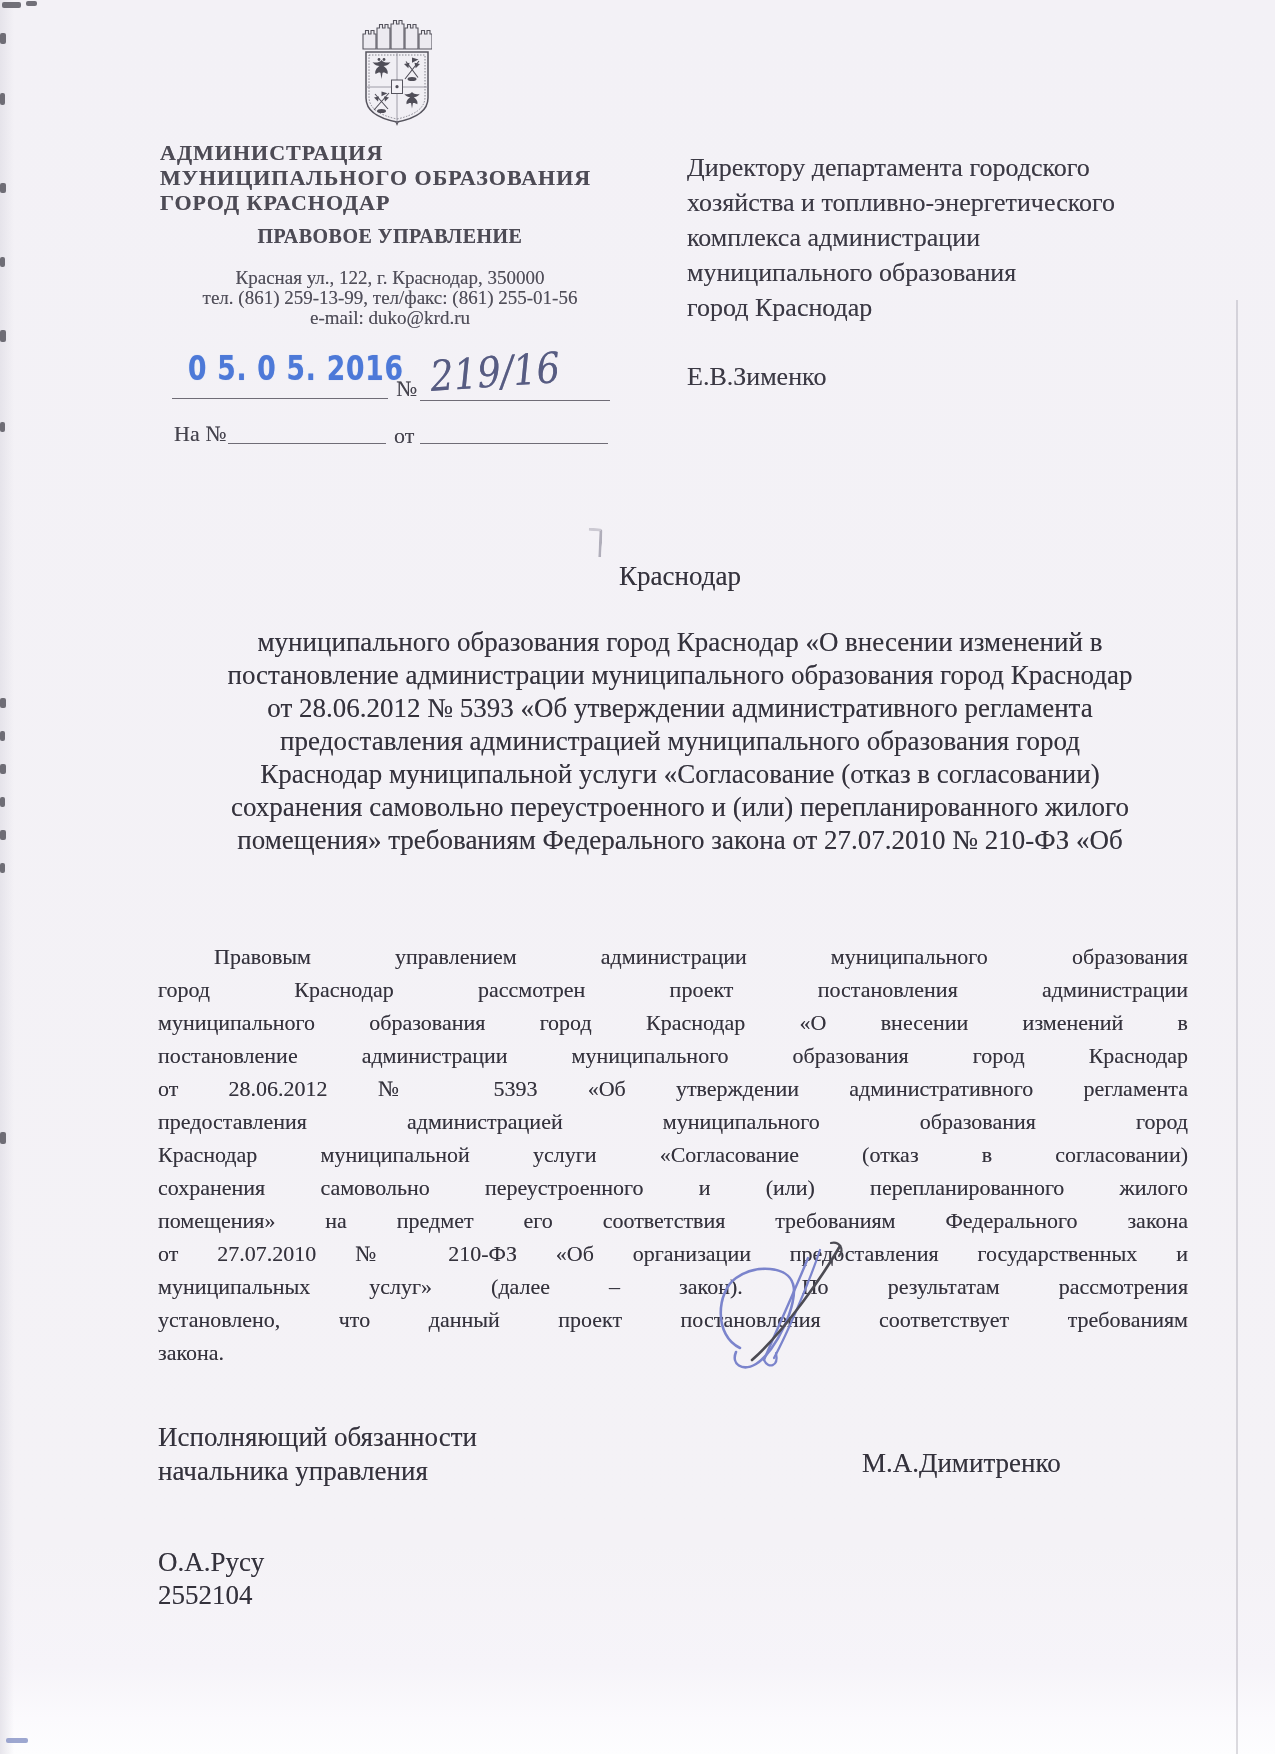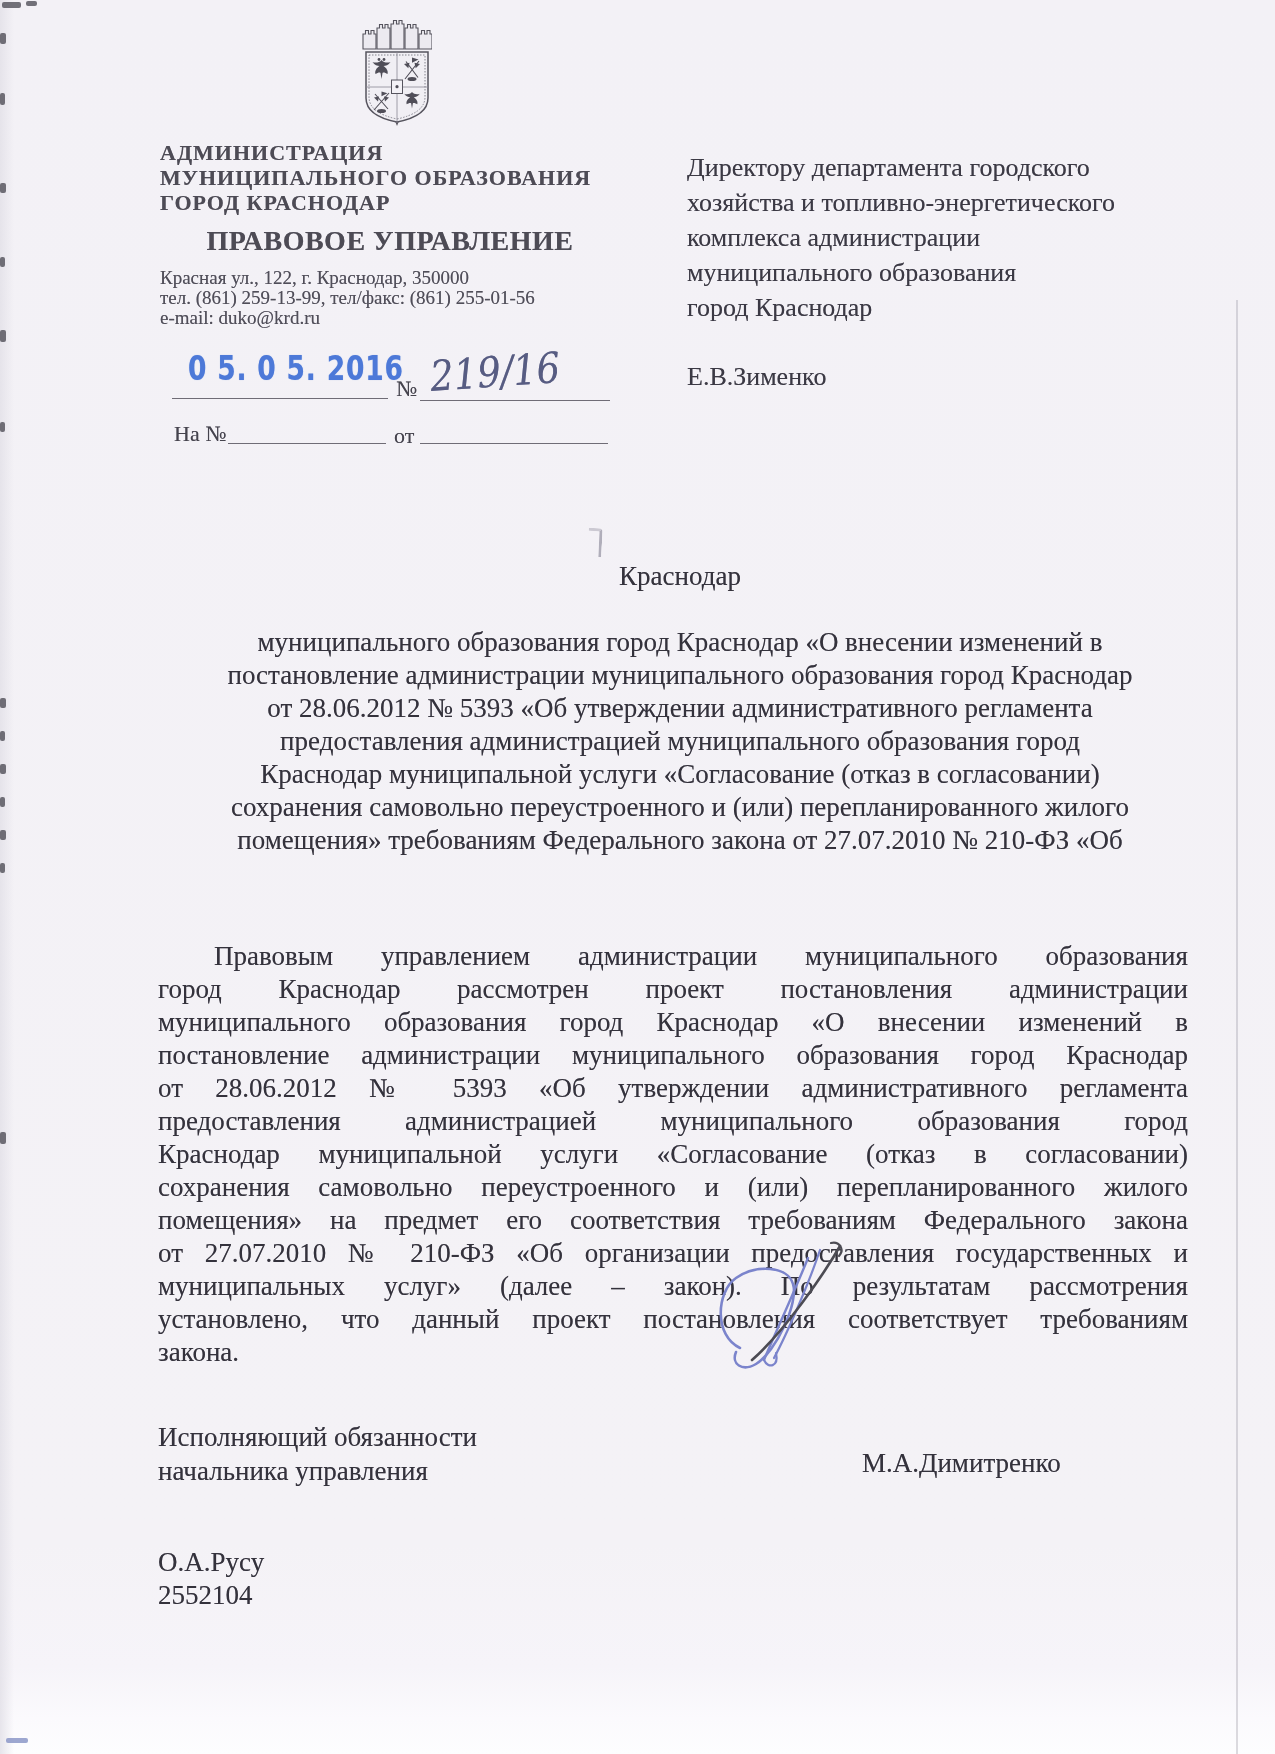--- a/index.html
+++ b/index.html
@@ -12,22 +12,22 @@
       linear-gradient(90deg, rgba(228,226,233,.9) 0px, rgba(244,242,247,0) 14px),
       linear-gradient(180deg, #f3f1f6 0%, #f4f2f6 88%, #f6f4f9 95%, #fbfafd 98%, #fdfdfe 100%);
     font-family:"Liberation Serif","DejaVu Serif",serif;
     color:#36343e;
   }
   .abs{position:absolute;}
   .scan-text{ text-shadow:0 0 .6px rgba(46,44,60,.45); }
 
   
   .org-line{ font-weight:bold; font-size:22px; line-height:25px; letter-spacing:1px; color:#4d4b55; }
-  .dept-line{ font-weight:bold; font-size:28px; letter-spacing:.5px; color:#4d4b55; text-align:center; }
-  .addr-line{ font-size:19px; line-height:20px; color:#504e59; text-align:left; }
+  .dept-line{ font-weight:bold; font-size:20px; letter-spacing:.5px; color:#4d4b55; text-align:center; }
+  .addr-line{ font-size:19px; line-height:20px; color:#504e59; text-align:center; }
 
   
   .stamp{
     font-family:"DejaVu Sans","Liberation Sans",sans-serif;
     font-weight:bold; font-size:34px; letter-spacing:1px;
     color:#3f6fd6; opacity:.92;
     transform:scaleX(.78); transform-origin:left center;
     text-shadow:0 0 1px rgba(63,111,214,.55);
     white-space:nowrap;
   }
@@ -40,21 +40,21 @@
     text-shadow:0 0 .7px rgba(70,74,120,.5);
     white-space:nowrap;
   }
 
   
   .to-line{ font-size:26px; line-height:35px; color:#3b3944; }
   .to-name{ font-size:26px; color:#3b3944; }
 
   
   .cline{ width:1030px; text-align:center; font-size:27px; line-height:33px; color:#34323c; }
-  .jline{ width:1030px; text-align:justify; text-align-last:justify; font-size:27px; line-height:33px; color:#34323c; }
+  .jline{ width:1030px; text-align:justify; text-align-last:justify; font-size:22px; line-height:33px; color:#34323c; }
   .jline.first{ text-indent:56px; }
   .jline.last{ text-align-last:left; }
 
   .sig-role{ font-size:27px; line-height:34px; color:#34323c; }
   .sig-name{ font-size:27px; color:#34323c; }
   .foot-line{ font-size:27px; line-height:33px; color:#34323c; }
 
   
   .edge-dash{ background:#46444d; border-radius:2px; opacity:.75; }
   .blue-dash{ background:#8591c4; border-radius:2px; opacity:.8; }

